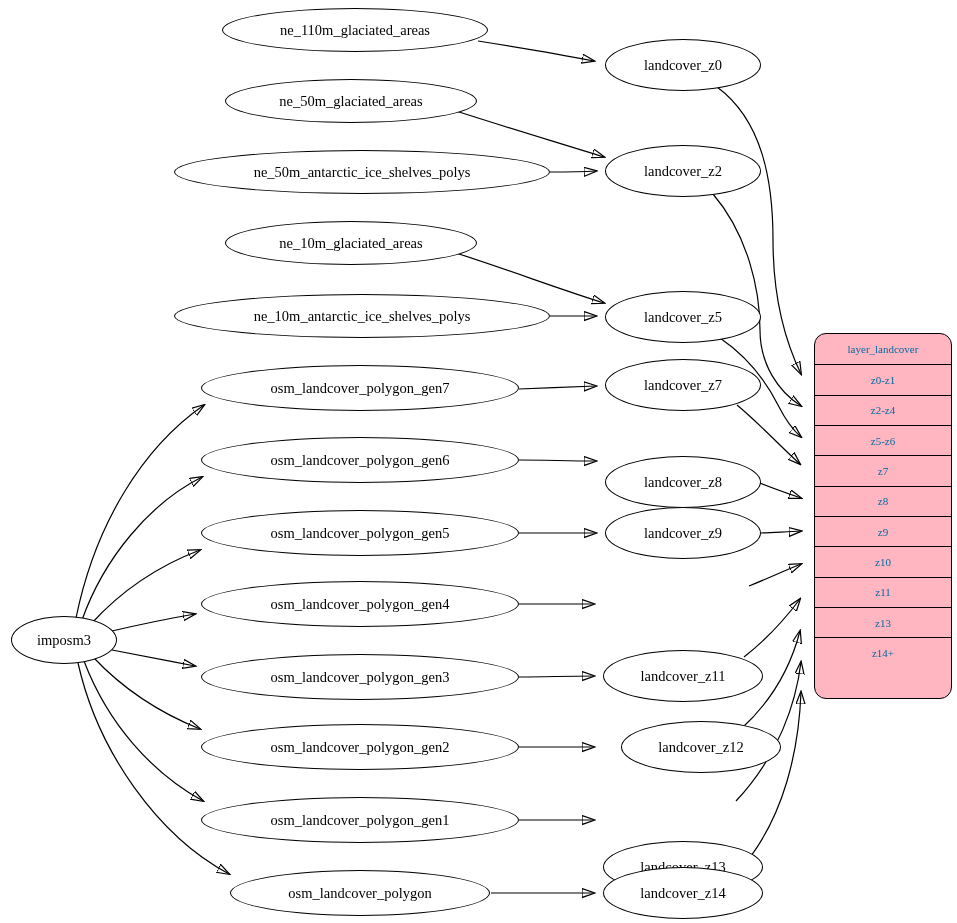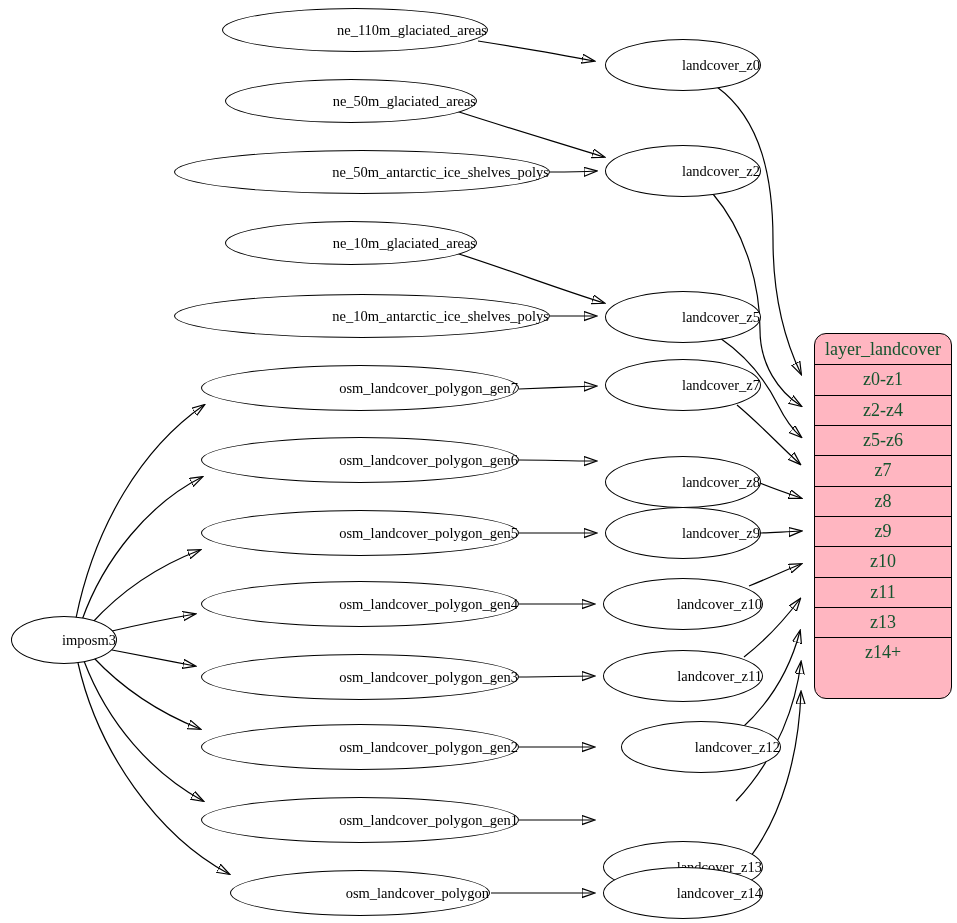--- a/index.html
+++ b/index.html
@@ -21,21 +21,21 @@
     stroke: #000000;
     stroke-width: 1.2;
   }
   .node {
     position: absolute;
     border: 1.3px solid #000000;
     border-radius: 50%;
     background: #ffffff;
     display: flex;
     align-items: center;
-    justify-content: flex-end;
+    justify-content: center;
     font-size: 14.5px;
     color: #000000;
     white-space: nowrap;
     box-sizing: border-box;
   }
   .dbtable {
     position: absolute;
     left: 814px; top: 333px;
     width: 138px; height: 366px;
     background: #ffb6c1;
@@ -43,22 +43,22 @@
     border-radius: 12px;
     box-sizing: border-box;
     display: grid;
     grid-template-rows: repeat(12, 1fr);
     overflow: hidden;
   }
   .trow {
     display: flex;
     align-items: center;
     justify-content: center;
-    font-size: 18px;
-    color: #14532d;
+    font-size: 11px;
+    color: #0369a1;
     border-top: 1.2px solid #000000;
   }
   .trow.header { border-top: none; }
 </style>
 </head>
 <body>
 
 <div class="canvas">
 
   <svg class="edges" viewBox="0 0 957 923" xmlns="http://www.w3.org/2000/svg">
@@ -158,23 +158,20 @@
     </div>
   <div class="node" style="left:605px;top:359px;width:156px;height:52px">
       <span>landcover_z7</span>
     </div>
   <div class="node" style="left:605px;top:456px;width:156px;height:52px">
       <span>landcover_z8</span>
     </div>
   <div class="node" style="left:605px;top:507px;width:156px;height:52px">
       <span>landcover_z9</span>
     </div>
-  <div class="node" style="left:603px;top:578px;width:160px;height:52px">
-      <span>landcover_z10</span>
-    </div>
   <div class="node" style="left:603px;top:650px;width:160px;height:52px">
       <span>landcover_z11</span>
     </div>
   <div class="node" style="left:621px;top:721px;width:160px;height:52px">
       <span>landcover_z12</span>
     </div>
   <div class="node" style="left:603px;top:841px;width:160px;height:52px">
       <span>landcover_z13</span>
     </div>
   <div class="node" style="left:603px;top:867px;width:160px;height:52px">

